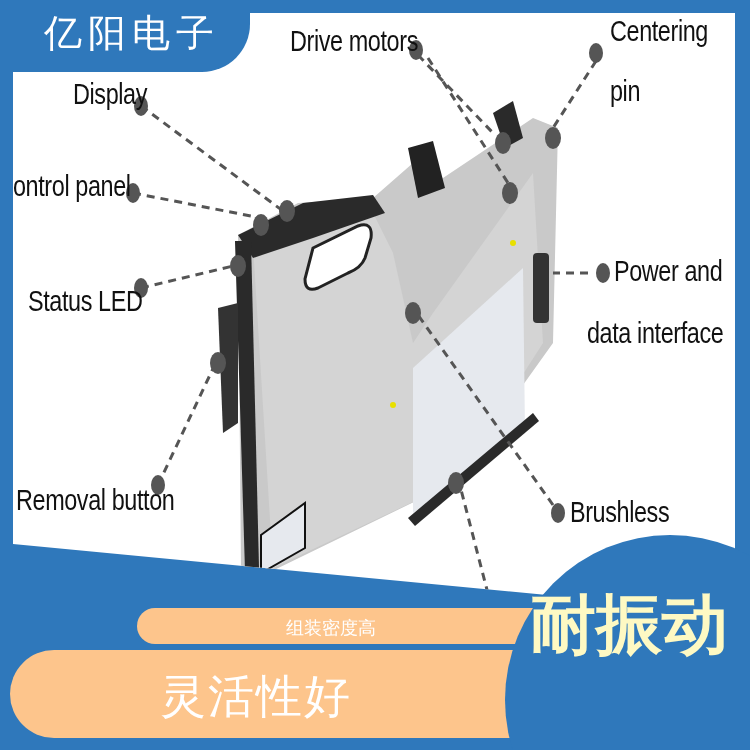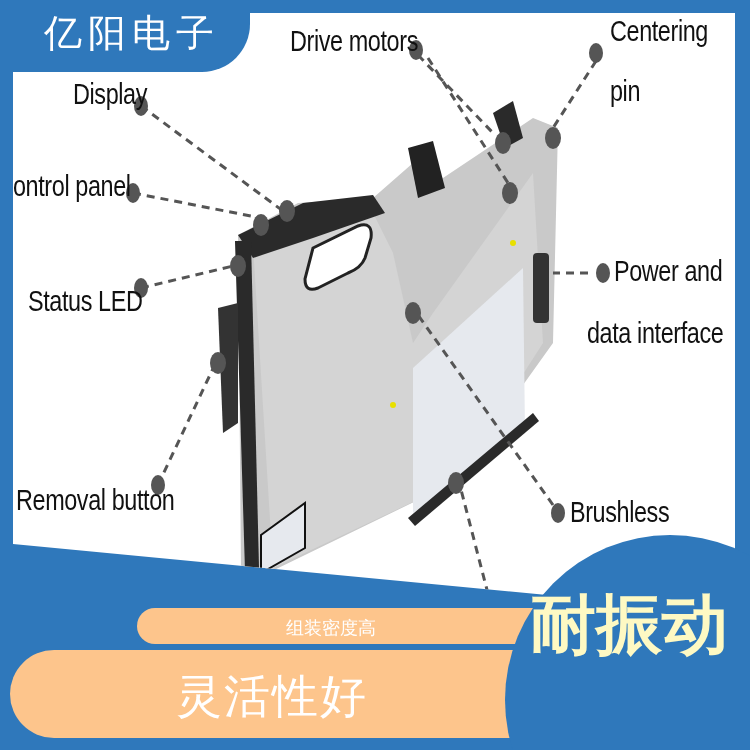--- a/index.html
+++ b/index.html
@@ -38,21 +38,20 @@
     color: #fff; font-size: 18px; font-family: "DejaVu Sans", sans-serif; padding-left: 28px;
   }
   .pill-large {
     position: absolute; left: 10px; top: 650px; width: 560px; height: 88px;
     background: #fdc58c; border-radius: 44px 0 0 44px;
   }
   .pill-large span {
     position: absolute; left: 150px; top: 16px;
     color: #fff; font-size: 46px; font-family: "DejaVu Sans", sans-serif;
     letter-spacing: 2px;
-    margin-left: 16px;
   }
   .circle {
     position: absolute; left: 505px; top: 535px; width: 330px; height: 330px;
     border-radius: 50%; background: #2f78bb;
   }
   .circle-text {
     position: absolute; left: 530px; top: 592px; color: #fef9c3;
     font-size: 66px; font-weight: bold; line-height: 1;
     font-family: "DejaVu Sans", sans-serif; letter-spacing: 0px;
   }

